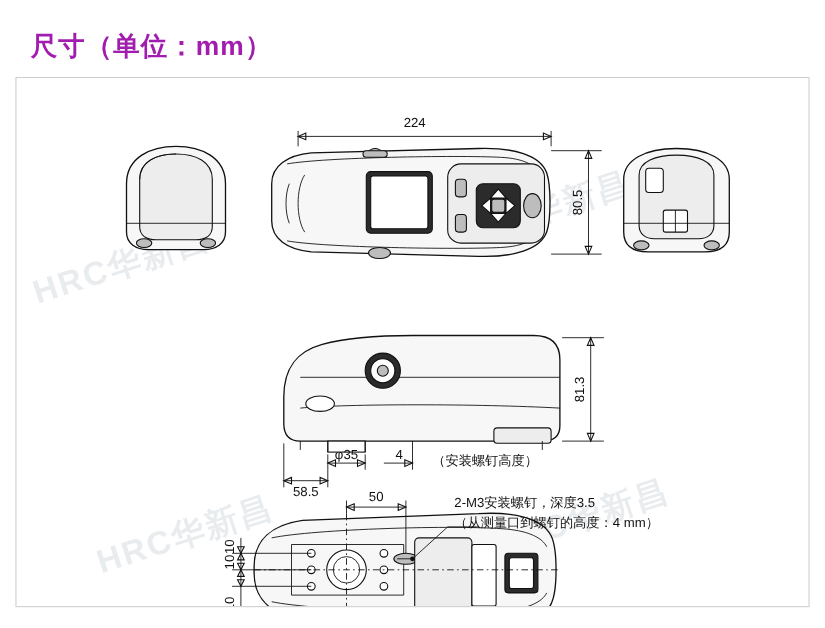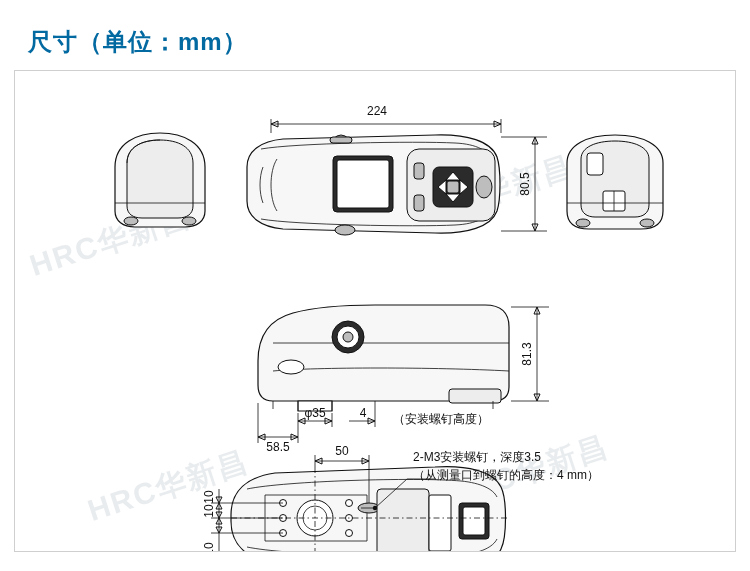--- a/index.html
+++ b/index.html
@@ -15,21 +15,21 @@
     color: #1a1a1a;
     overflow: hidden;
   }
   #page-title {
     position: absolute;
     left: 28px;
     top: 26px;
     font-size: 24px;
     font-weight: bold;
     letter-spacing: 1px;
-    color: #0369a1;
+    color: #a21caf;
     white-space: nowrap;
   }
   #diagram-frame {
     position: absolute;
     left: 14px;
     top: 70px;
     width: 722px;
     height: 482px;
     border: 1px solid #cfcfcf;
     background: #ffffff;

